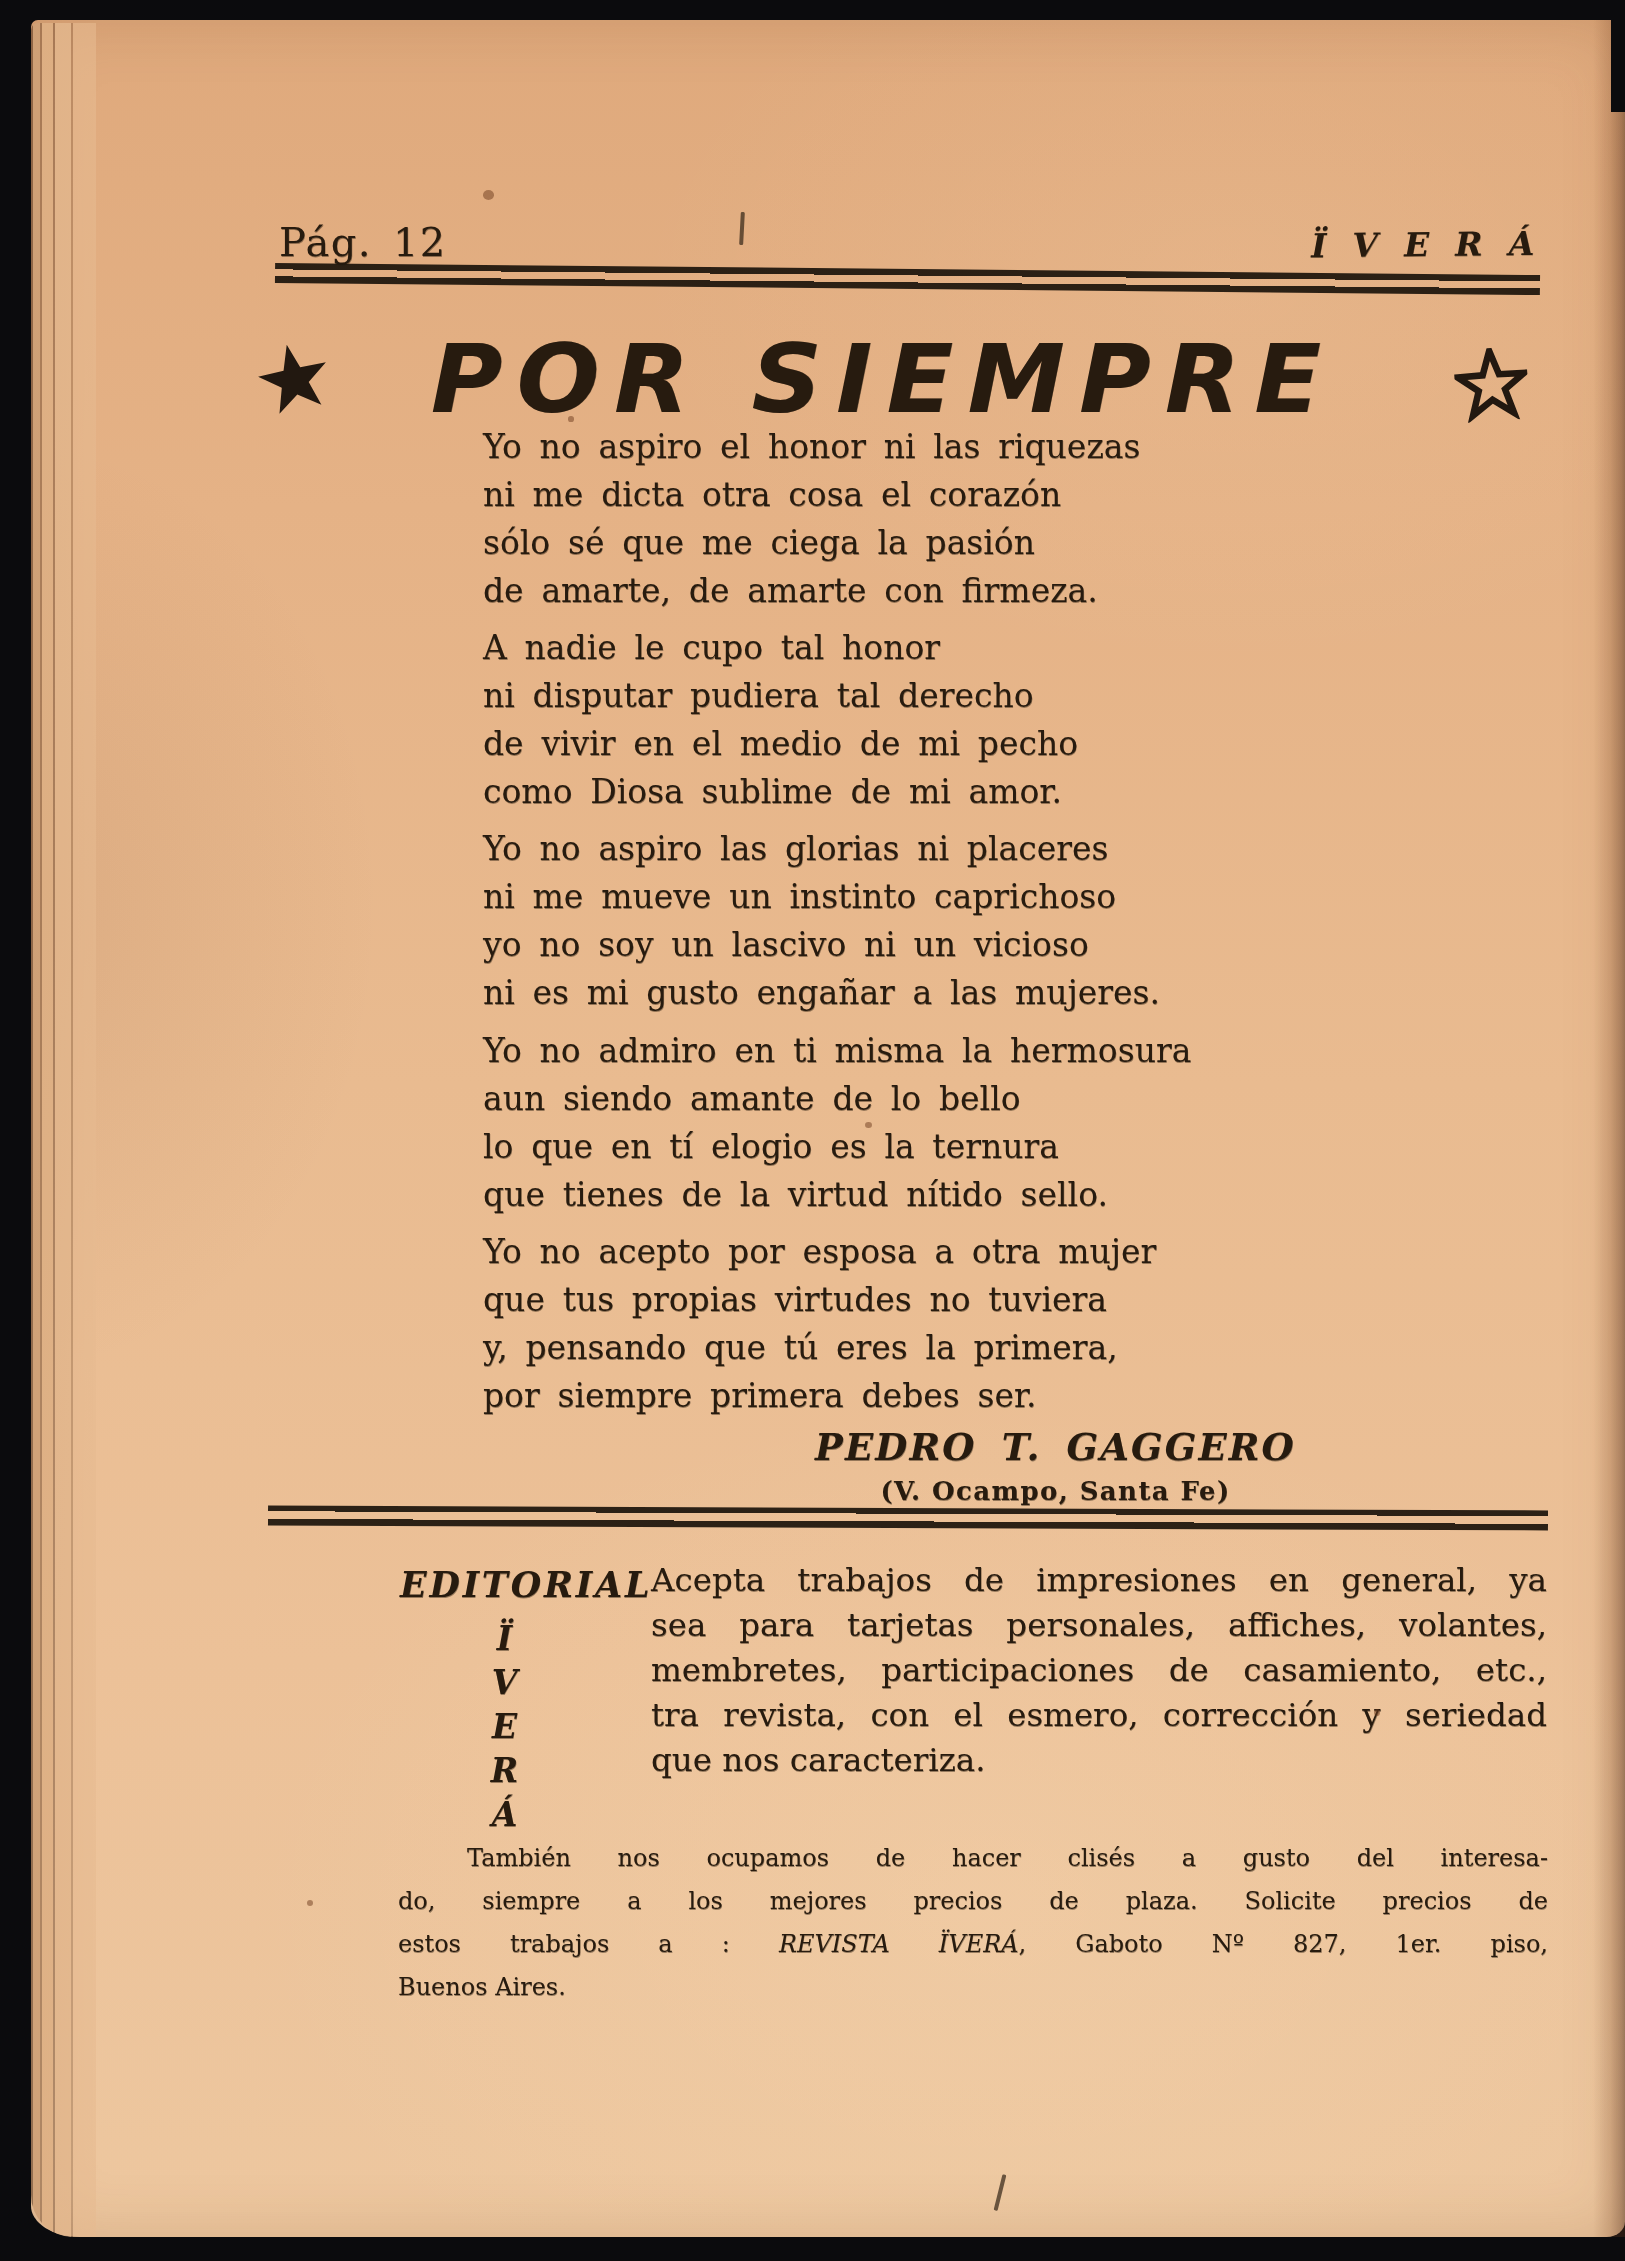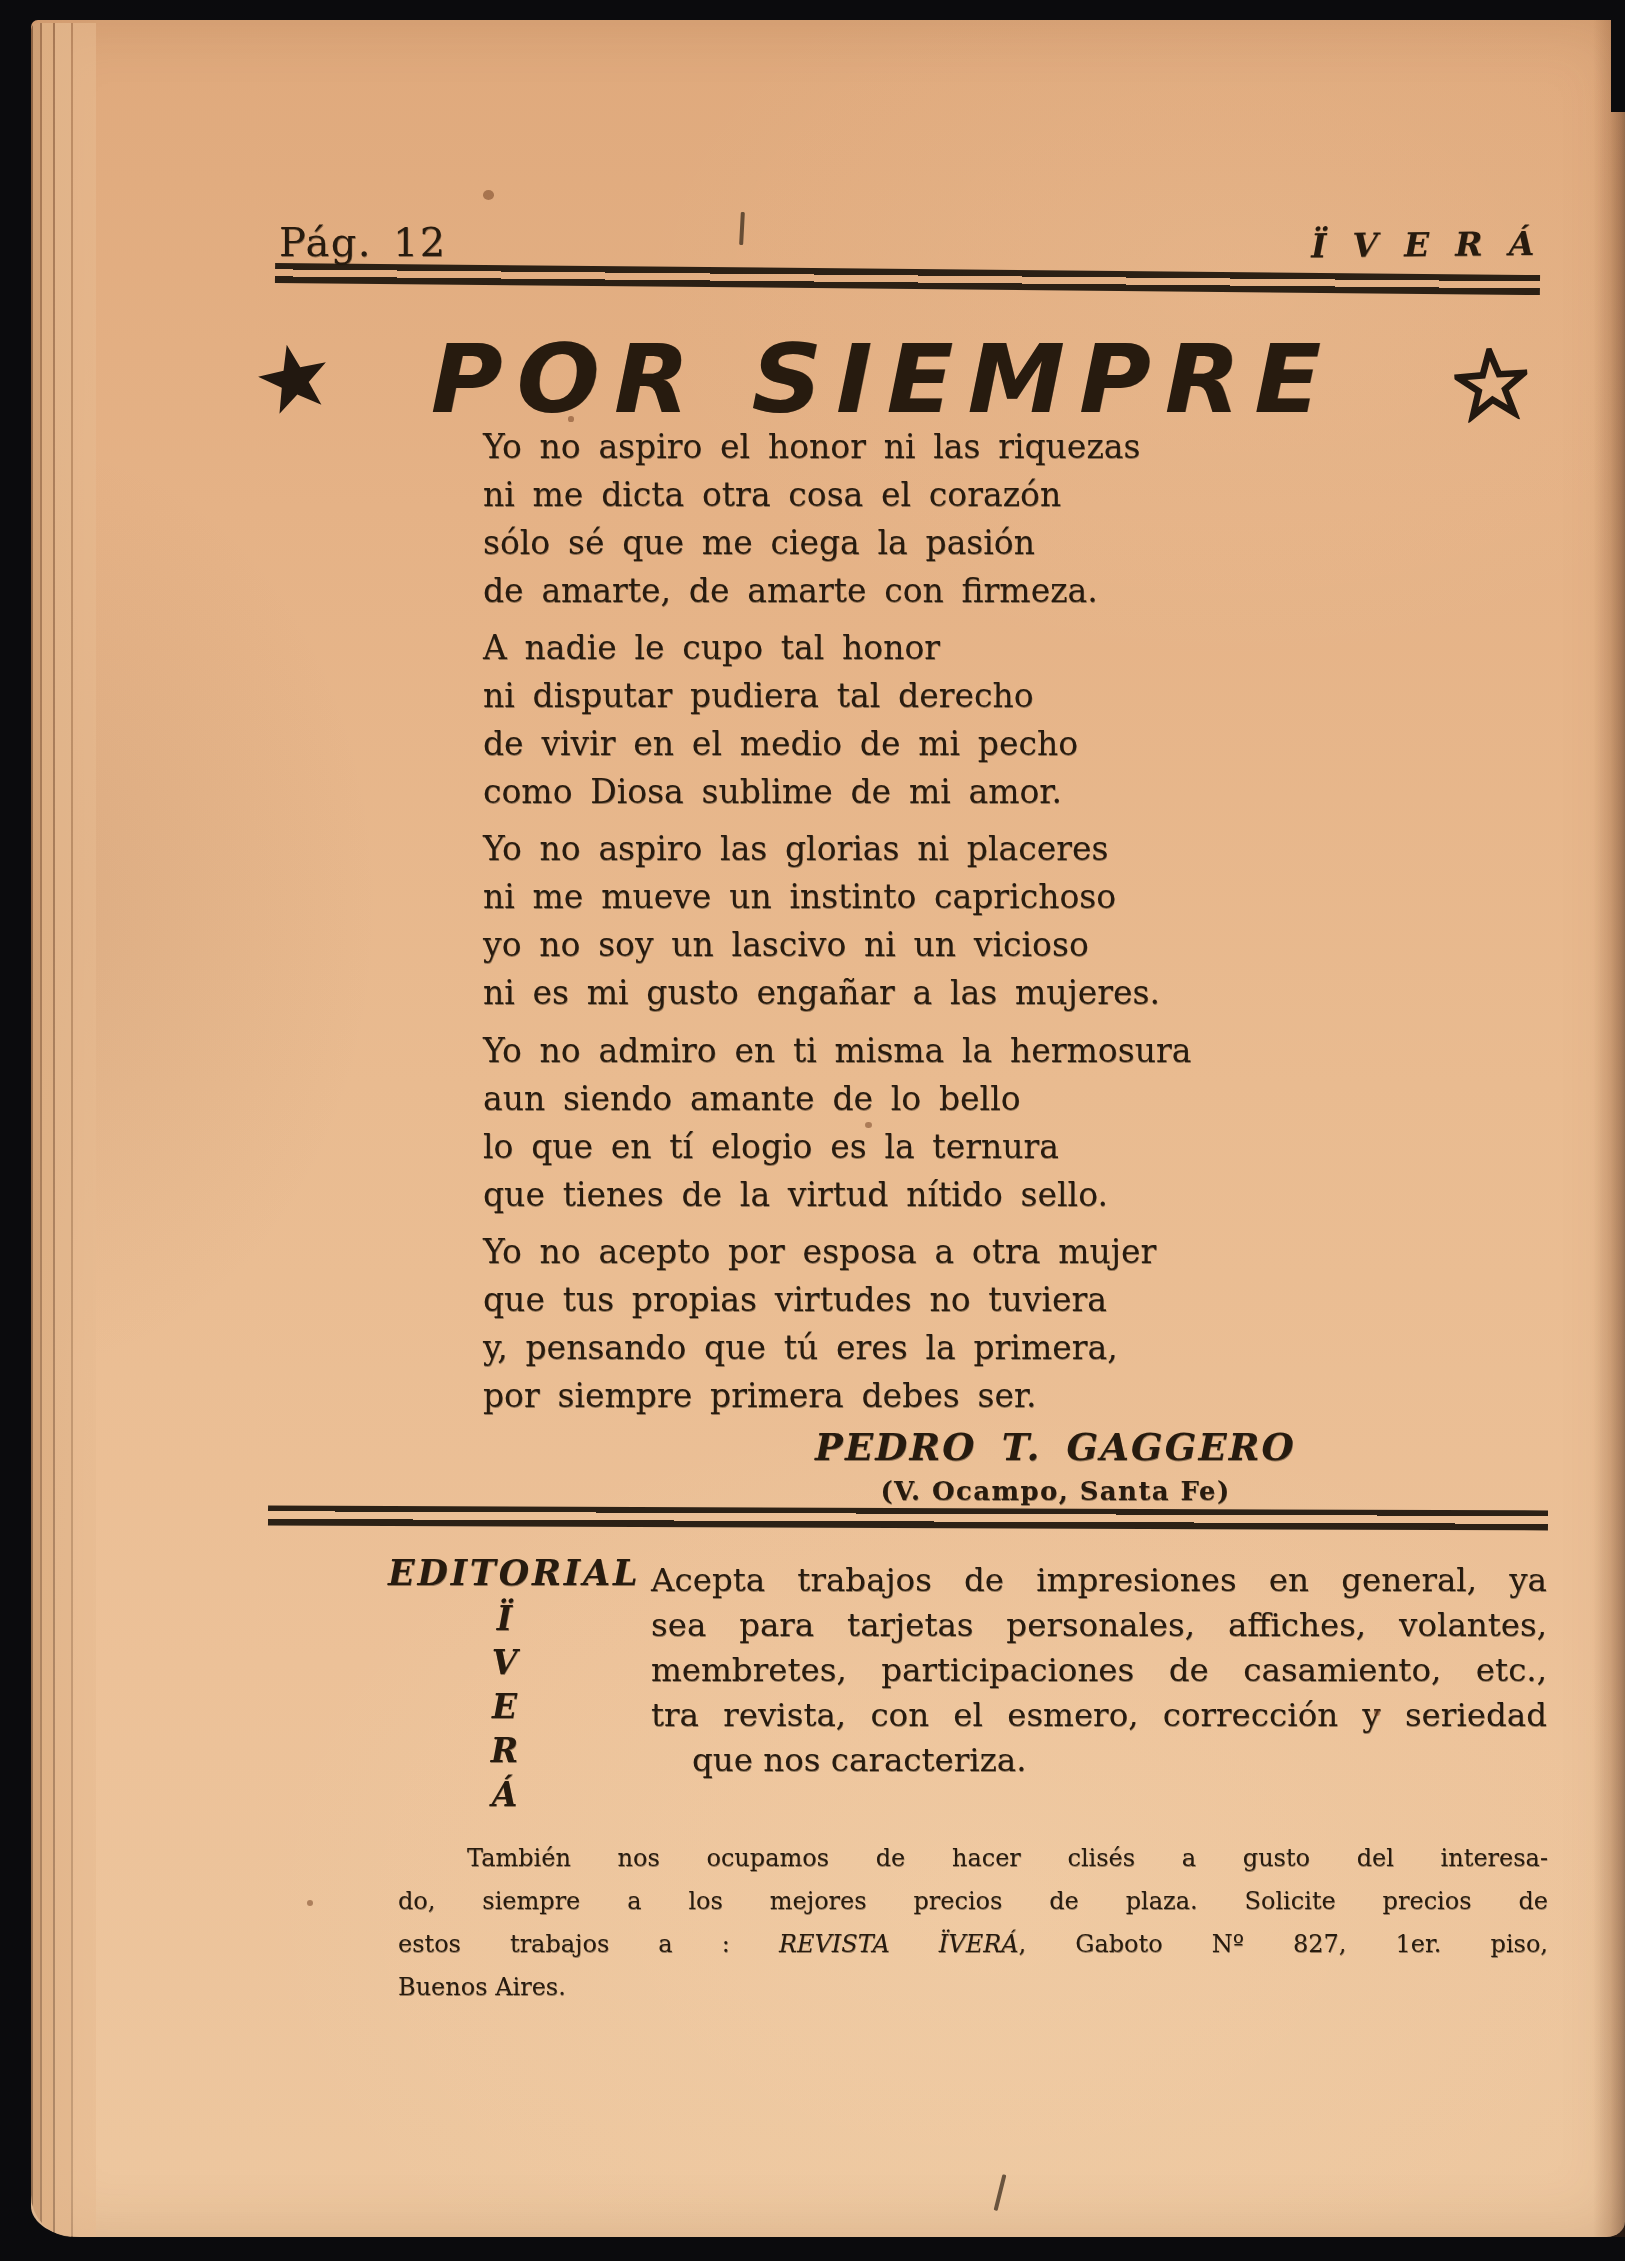--- a/index.html
+++ b/index.html
@@ -50,26 +50,26 @@
   .poem{position:absolute;left:452px;top:403px;width:848px;}
   .poem p{margin:0;font-size:33px;line-height:48px;word-spacing:0.22em;}
   .stanza{margin:0 0 9.2px 0;}
 
   .author-block{position:absolute;left:742px;top:1401px;width:565px;text-align:center;}
   .author-name{font-size:37px;font-weight:bold;font-style:italic;letter-spacing:2.1px;
         word-spacing:10px;margin:4px;}
   .author-origin{font-size:26px;font-weight:bold;letter-spacing:1.4px;margin:7px 0 0 0;}
 
   .ed-left{position:absolute;left:357px;top:1532px;width:233px;text-align:center;}
-  .ed-label{font-size:35px;font-weight:bold;font-style:italic;letter-spacing:2.8px;margin:0;}
+  .ed-label{font-size:35px;font-weight:bold;font-style:italic;letter-spacing:2.8px;margin:12px;}
   .ed-acronym{margin-top:4.2px;}
   .ed-acronym div{font-size:33px;font-weight:bold;font-style:italic;line-height:44px;}
   .ed-right{position:absolute;left:620px;top:1538px;width:896px;}
   .ed-right p{margin:0;font-size:32.5px;line-height:45px;text-align:justify;text-align-last:justify;}
-  .ed-right p.last{text-align-last:left;margin-left:41px;}
+  .ed-right p.last{text-align-last:left;}
 
   .footer-par{position:absolute;left:367px;top:1817px;width:1150px;}
   .footer-par p{margin:0;font-size:24px;line-height:43px;text-align:justify;text-align-last:justify;}
   .footer-par p.indent{padding-left:69px;}
   .footer-par p.last{text-align-last:left;}
   .em-caps{font-style:italic;}
 
   .speck{position:absolute;border-radius:50%;background:rgba(110,60,30,0.5);filter:blur(0.7px);}
   .artifact{position:absolute;background:rgba(50,35,22,0.7);border-radius:1.4px;}
   .a1{left:709px;top:192px;width:4.2px;height:32.5px;transform:rotate(3deg);}

